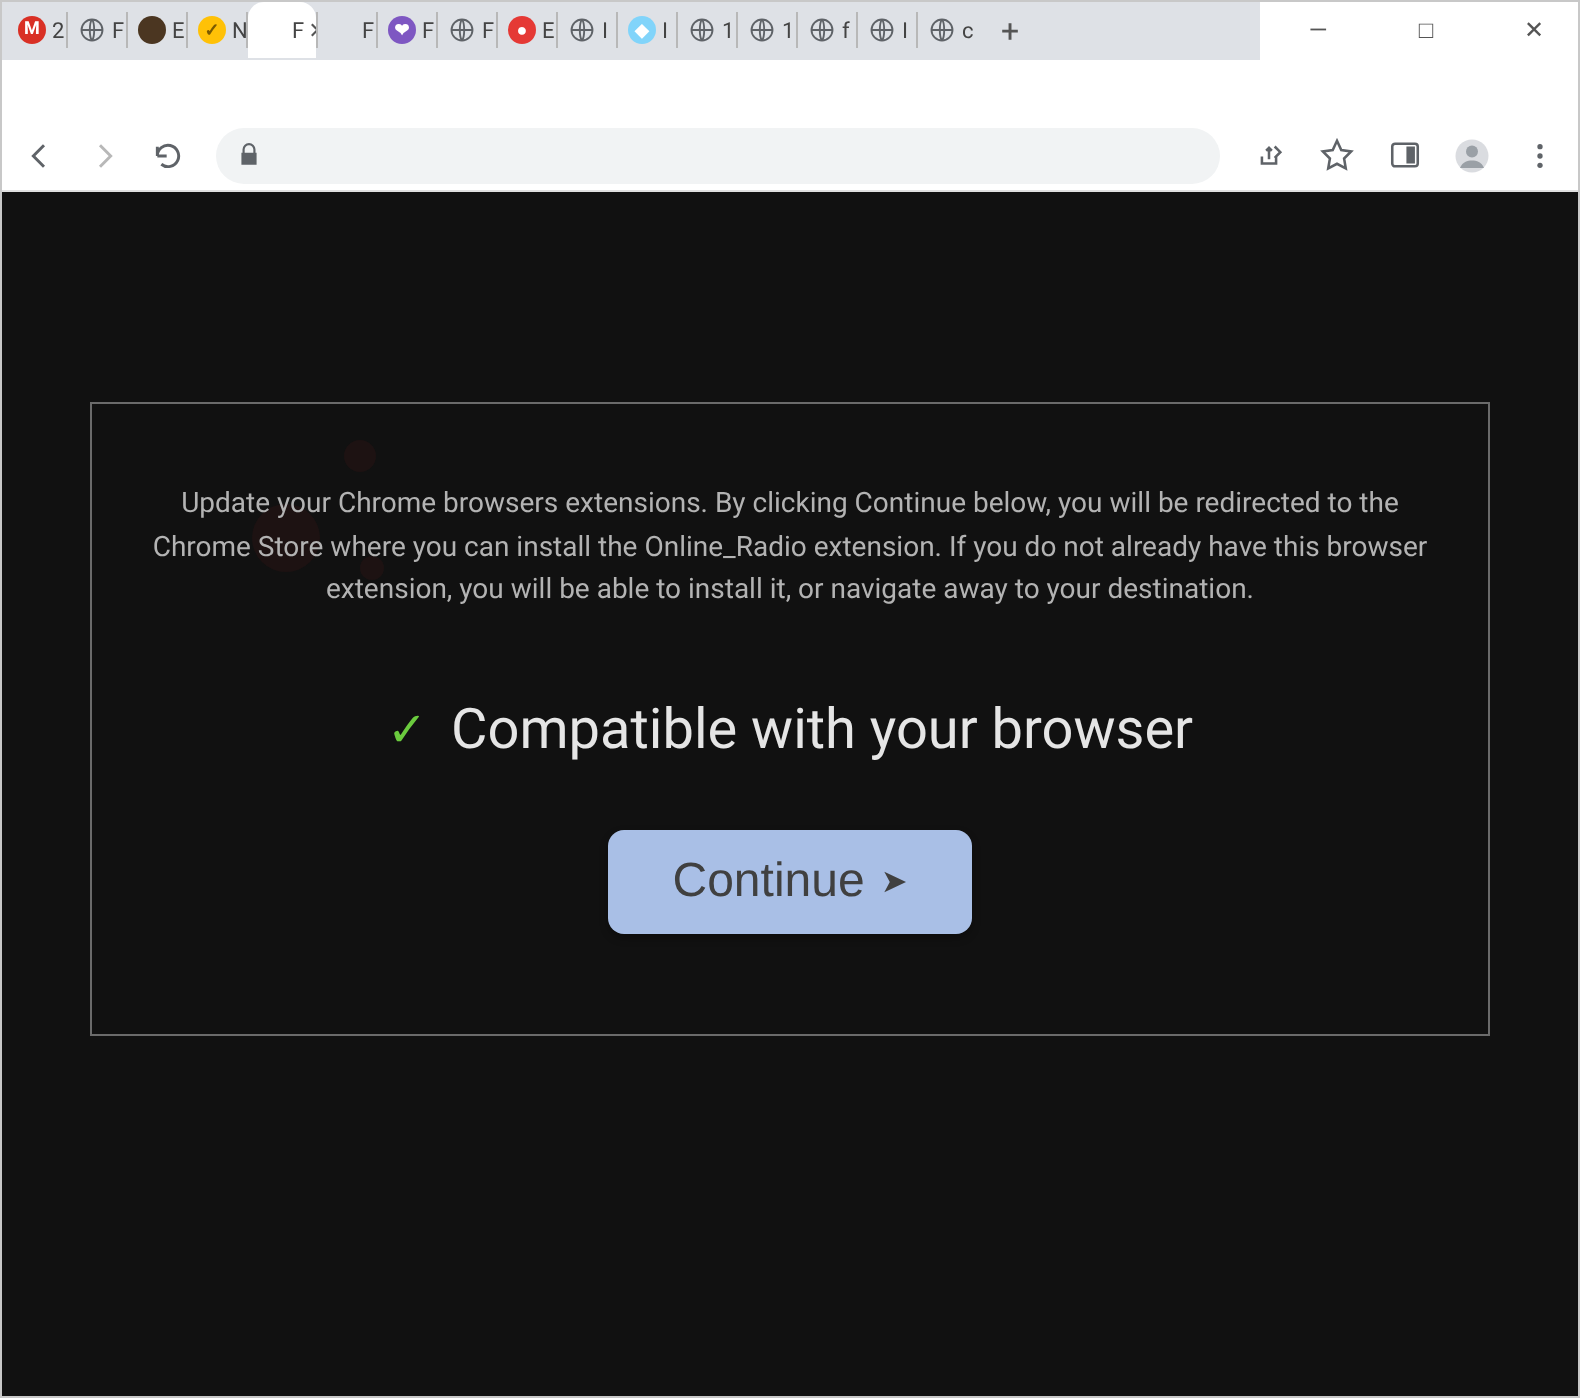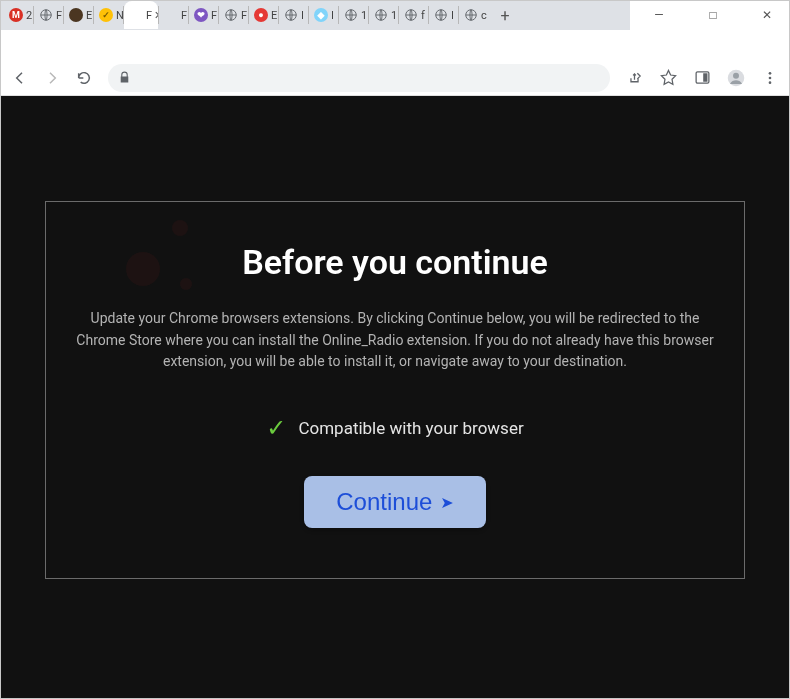--- a/index.html
+++ b/index.html
@@ -199,30 +199,30 @@
       justify-content: center;
       gap: 12px;
       margin-bottom: 34px;
     }
     .check {
       color: #6bcb3e;
       font-size: 24px;
     }
     .compat-text {
       color: #e5e5e5;
-      font-size: 17px;
+      font-size: 28px;
       font-weight: 400;
     }
     .continue-btn {
       display: inline-flex;
       align-items: center;
       justify-content: center;
       gap: 8px;
       background: #a9bfe6;
-      color: #1d4ed8;
+      color: #404040;
       font-size: 24px;
       font-weight: 400;
       padding: 12px 32px;
       border-radius: 8px;
       border: none;
       box-shadow: 0 2px 4px rgba(0,0,0,0.3);
     }
     .continue-arrow {
       font-size: 16px;
     }
@@ -427,21 +427,20 @@
 </div>
 
 <div class="content-area">
   <div class="wm-dots">
     <div class="wm-dot" style="width:34px;height:34px;top:36px;left:6px"></div>
     <div class="wm-dot" style="width:16px;height:16px;top:4px;left:52px"></div>
     <div class="wm-dot" style="width:12px;height:12px;top:62px;left:60px"></div>
   </div>
 
   <div class="modal-box">
-    <div class="modal-title">Before you continue</div>
     <div class="modal-text">Update your Chrome browsers extensions. By clicking Continue below, you will be redirected to the Chrome Store where you can install the Online_Radio extension. If you do not already have this browser extension, you will be able to install it, or navigate away to your destination.</div>
     <div class="compat-row">
       <span class="check">✓</span>
       <span class="compat-text">Compatible with your browser</span>
     </div>
     <button class="continue-btn">
       <span>Continue</span>
       <span class="continue-arrow">➤</span>
     </button>
   </div>

